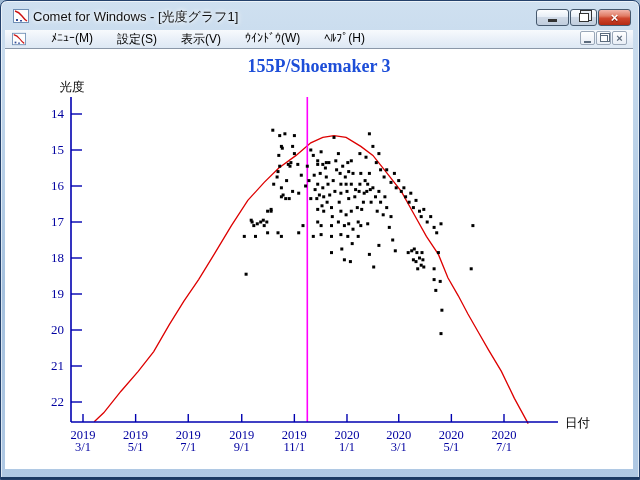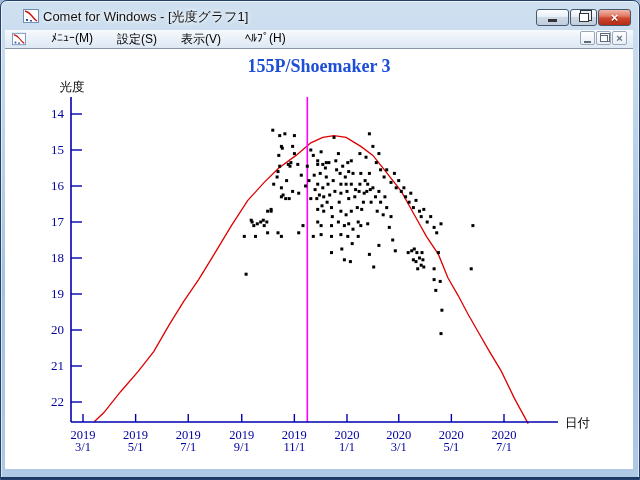--- a/index.html
+++ b/index.html
@@ -2,21 +2,21 @@
 <html><head>
 <meta charset="utf-8">
 <style>
   html,body{margin:0;padding:0;width:640px;height:480px;overflow:hidden;
     font-family:"Liberation Sans",sans-serif;background:#9db8d2;}
   .window{position:absolute;inset:0;box-sizing:border-box;
     background:linear-gradient(180deg,#cfe0f0 0%,#b4cde6 40%,#a5c1de 60%,#b0c9e4 100%);
     border:1px solid #24416b;border-radius:7px 7px 0 0;
     box-shadow:inset 0 0 0 1px rgba(255,255,255,.6);}
   
-  .titlebar{position:absolute;left:12px;top:0;right:0;height:24px;padding-left:44px;}
+  .titlebar{position:absolute;left:2px;top:0;right:0;height:24px;padding-left:44px;}
   .titlebar .apptitle{position:absolute;left:30px;top:7px;font-size:13px;color:#111;
     text-shadow:0 0 4px #fff,0 0 6px #fff;white-space:nowrap;}
   .appicon{position:absolute;left:10px;top:7px;width:16px;height:16px;}
   .capbtns{position:absolute;right:8px;top:8px;display:flex;}
   .capbtn{width:33px;height:17px;box-sizing:border-box;border:1px solid #45586d;border-radius:3px;
     background:linear-gradient(180deg,#fdfeff 0%,#e7eef6 45%,#cfd9e6 50%,#c0cddd 100%);
     margin-left:1px;display:flex;align-items:center;justify-content:center;position:relative;}
   .capbtn.max{width:27px;}
   .capbtn.close{width:33px;background:linear-gradient(180deg,#f2b5aa 0%,#e07b64 40%,#cf472e 55%,#b52b14 100%);}
   .glyph-min{width:9px;height:3px;background:#333;margin-top:6px;}
@@ -76,20 +76,21 @@
     <svg class="menuicon" viewBox="0 0 16 16">
       <rect x="0.5" y="1.5" width="15" height="13" fill="#fdfdfd" stroke="#6f8fb5"></rect>
       <path d="M2,3 Q6,4 9,8 T14,13" fill="none" stroke="#cc1111" stroke-width="1.3"></path>
       <rect x="3" y="11" width="2" height="2" fill="#334d99"></rect>
       <rect x="7" y="12" width="2" height="1.5" fill="#334d99"></rect>
     </svg>
     <div id="menu-items" style="display:flex">
         <div class="menu-item">ﾒﾆｭｰ(M)</div>
         <div class="menu-item">設定(S)</div>
         <div class="menu-item">表示(V)</div>
+        <div class="menu-item">ｳｲﾝﾄﾞｳ(W)</div>
         <div class="menu-item">ﾍﾙﾌﾟ(H)</div>
       </div>
     <div class="mdibtns">
       <div class="mdibtn">
         <div class="g-min2"></div>
       </div>
       <div class="mdibtn">
         <div class="g-rest2"></div>
       </div>
       <div class="mdibtn">

